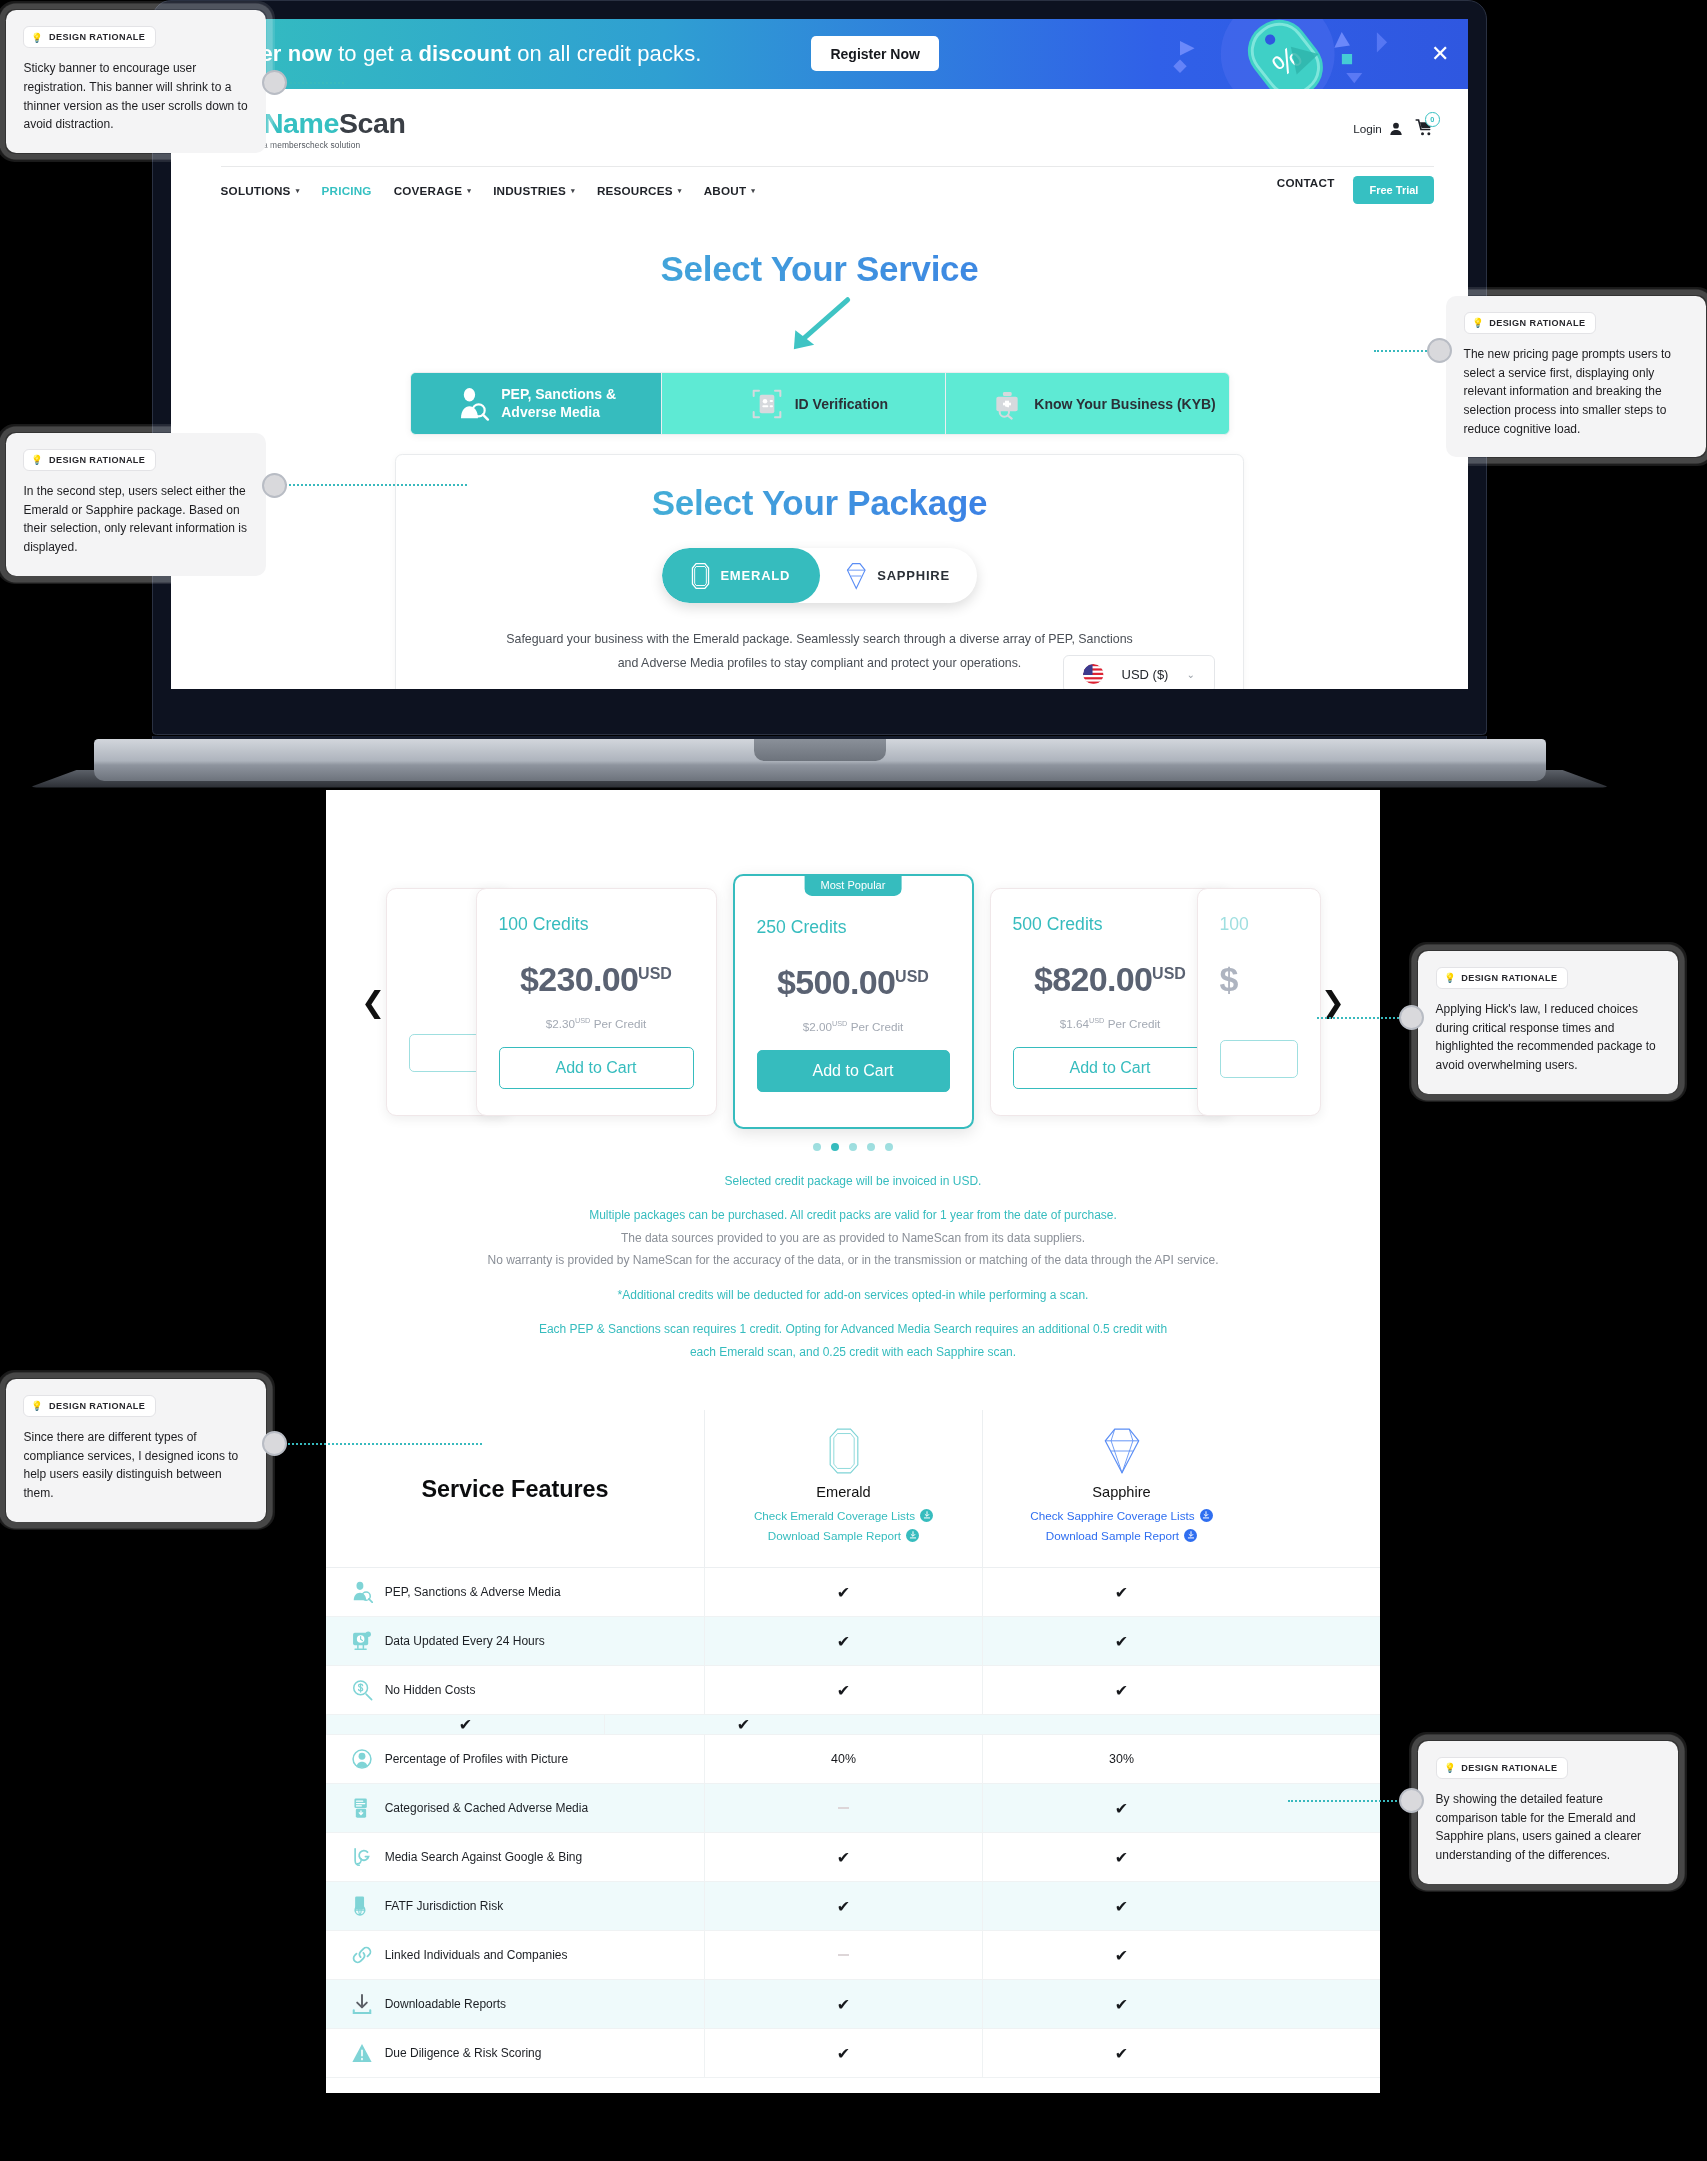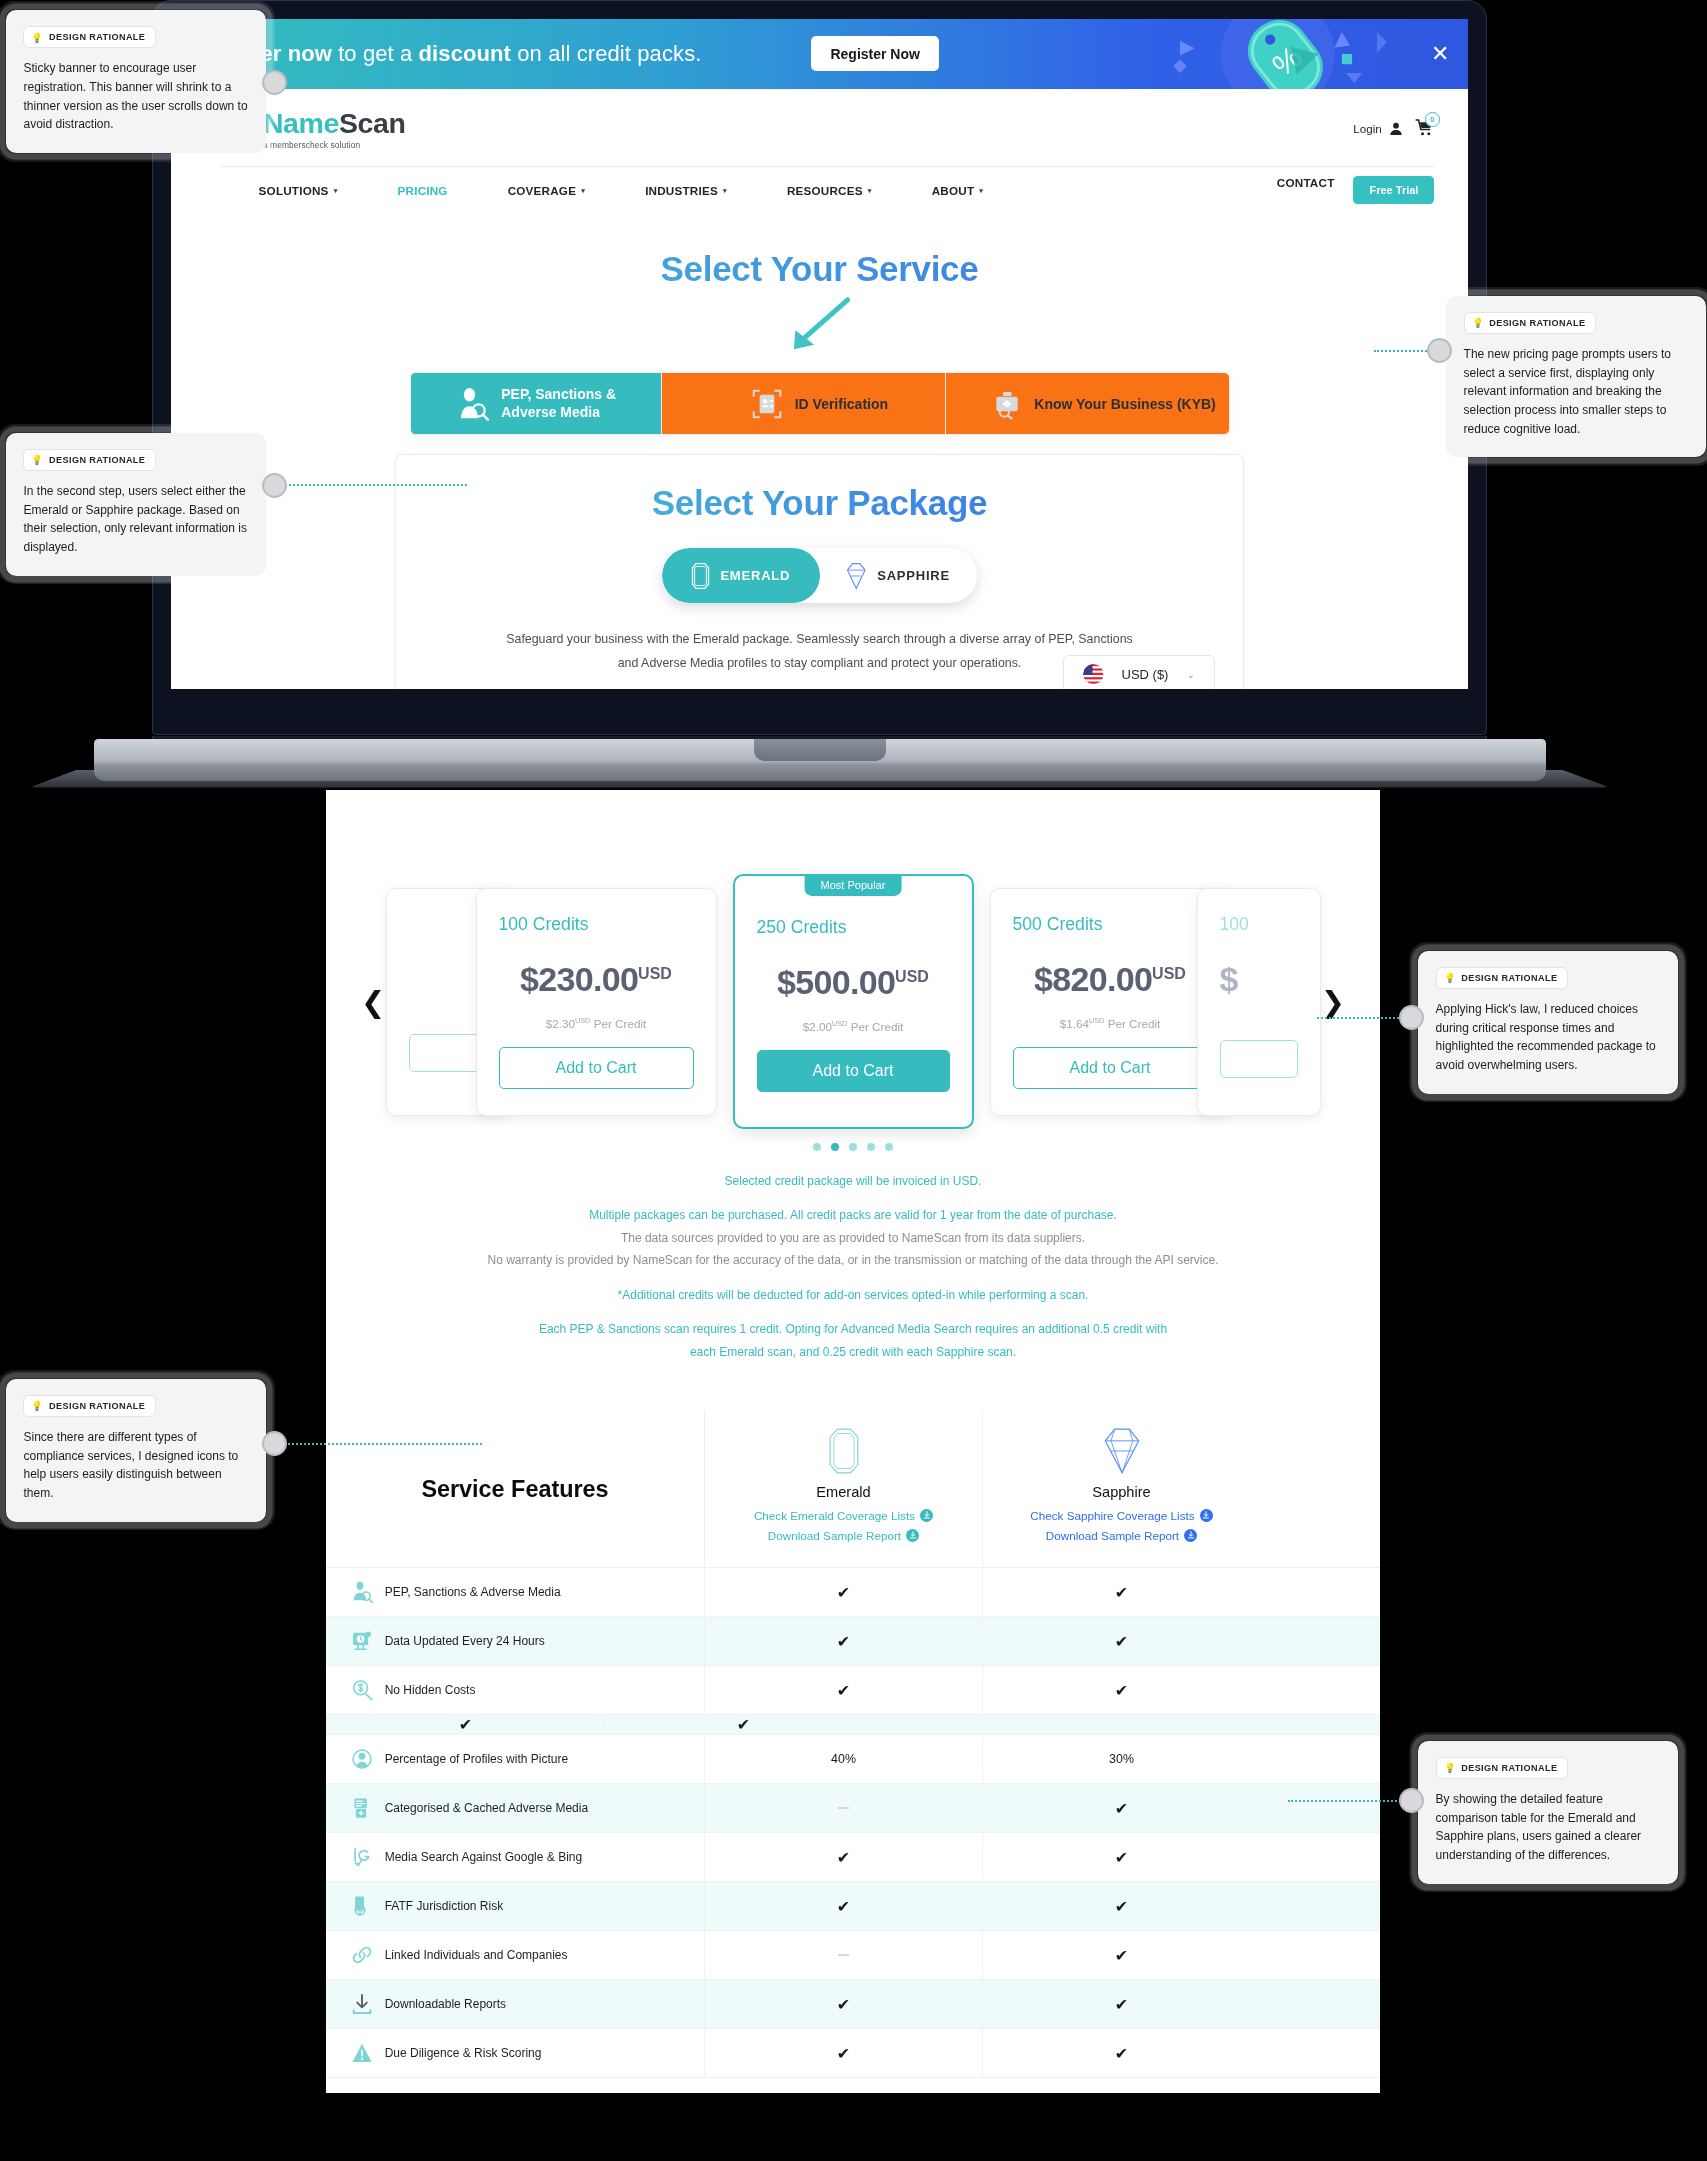--- a/index.html
+++ b/index.html
@@ -127,21 +127,21 @@
     background:#fff; border:1.5px solid #36c0c2; color:#36c0c2;
     font-size:7.3px; display:flex; align-items:center; justify-content:center; font-weight:700;
   }
 
   .nav-sep { height:0.7px; background:#e8e9ea; margin: 16px 34px 0 50px; }
 
   .nav-main { display:flex; align-items:center; justify-content:space-between; padding: 0 34px 0 50px; height:48px; }
   .nav-items { display:flex; align-items:center; gap:22px; }
   .nav-item {
     font-size:11.7px; font-weight:700; color:#1f2228; letter-spacing:0.2px;
-    display:flex; align-items:center; gap:5.1px; cursor:pointer; white-space:nowrap;margin-left:38px;
+    display:flex; align-items:center; gap:5.1px; cursor:pointer; white-space:nowrap;
   }
   .nav-item.active { color:#36c0c2; }
   .caret { font-size:7.3px; opacity:.85; }
   .nav-right2{ display:flex; align-items:flex-start; gap:19px; }
   .contact-link{ font-size:11.7px; font-weight:700; color:#1f2228; letter-spacing:0.2px; cursor:pointer;}
   .trial-btn {
     background:#36c0c2; color:#fff; border:none; border-radius:4.4px;
     font-size:11px; font-weight:700; padding:8px 16px; cursor:pointer;
   }
 
@@ -150,21 +150,21 @@
     text-align:center; font-size:35px; font-weight:800; letter-spacing:-0.3px;
     background: linear-gradient(90deg,#49d3cc 0%, #3f8fe0 55%, #3566f0 100%);
     -webkit-background-clip:text; background-clip:text; color:transparent;
   }
   .svc-wrap { padding-top:35px; }
   .arrow-svg{ display:block; margin: 4.4px auto 0 auto; }
 
   .svc-tabs {
     margin: 17.6px auto 0 auto; width: 820px; display:flex;
     border:0.7px solid #eceef0; border-radius:5.9px; overflow:hidden;
-    box-shadow:0 1.5px 7.3px rgba(0,0,0,.05); background:#f97316;gap:32px;
+    box-shadow:0 1.5px 7.3px rgba(0,0,0,.05); background:#5eead4;gap:32px;
   }
   .svc-tab {
     flex:1; display:flex; align-items:center; justify-content:center; gap:11.7px;
     height:61px; cursor:pointer; font-size:14px; font-weight:700; color:#2b3037;
     border-right:0.7px solid #eceef0;
   }
   .svc-tab:last-child { border-right:none; }
   .svc-tab.active { background:#36bcbe; color:#fff; }
   .svc-tab .lbl2 { line-height:1.25; }
 

